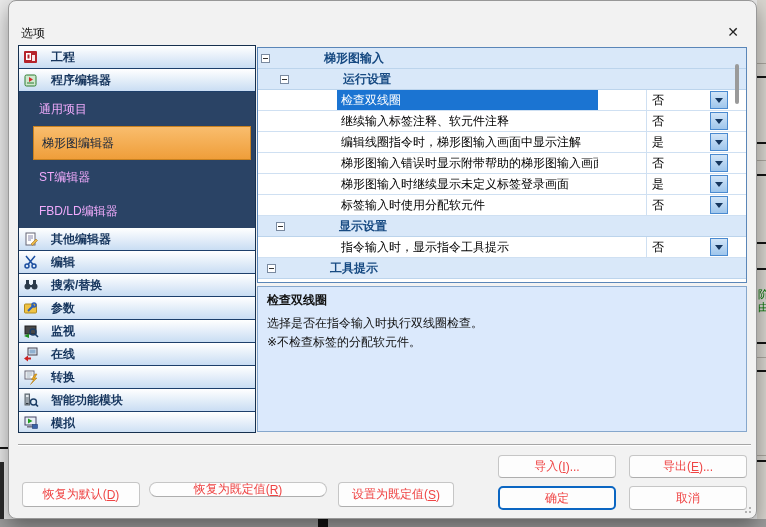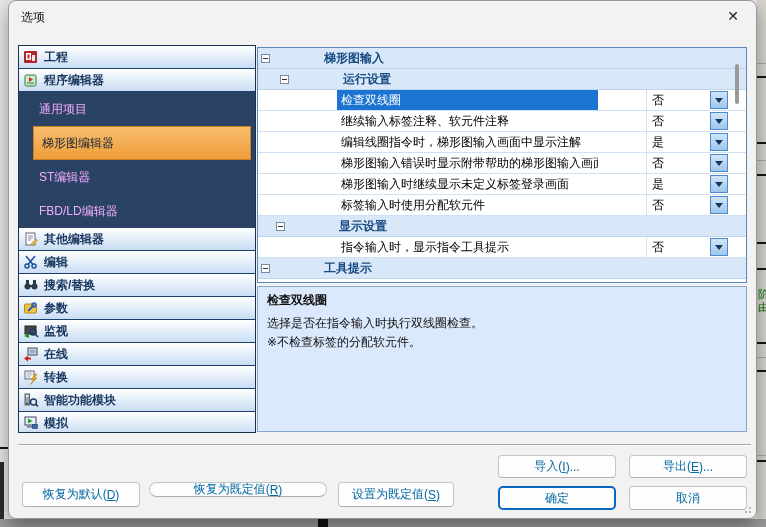--- a/index.html
+++ b/index.html
@@ -19,36 +19,36 @@
   .bg-bottom .blk { position:absolute; left:318px; top:0; width:10px; height:8px; background:#111; }
   .bg-left-line { position:absolute; left:0; top:447px; width:8px; height:2px; background:#151515; }
   .bg-left-dark { position:absolute; left:0; top:462px; width:4px; height:57px; background:#2b2b2b; }
 
   
   .dialog {
     position:absolute; left:8px; top:0; width:749px; height:519px;
     background:#f2f2f2; border:1px solid #989898; border-radius:8px;
     box-shadow:0 8px 20px rgba(0,0,0,.38); overflow:hidden;
   }
-  .titlebar { position:absolute; left:0; top:0; right:0; height:32px;text-decoration:underline; }
+  .titlebar { position:absolute; left:0; top:16px; right:0; height:32px;text-decoration:underline; }
   .title { position:absolute; left:12px; top:8px; font-size:12px; color:#151515; }
   .close-btn {
     position:absolute; right:0; top:0; width:46px; height:30px;
     display:flex; align-items:center; justify-content:center;
     font-size:14px; color:#222; border-top-right-radius:8px; cursor:default;
   }
 
   
   .sidebar {
     position:absolute; left:9px; top:44px; width:238px; height:388px;
     background:#2a4365; border:1px solid #16304f; overflow:hidden;
   }
   .sb-item { display:flex; align-items:center; cursor:default; }
   .sb-header {
-    height:23px; padding-left:4px; gap:5px;
+    height:23px; padding-left:4px; gap:12px;
     background:linear-gradient(#ffffff, #c9ddf3);
     border-bottom:1px solid #1d3f6b;
     color:#17365e; font-weight:bold;
   }
   .sb-sub { height:34px; padding-left:20px; color:#f0abfc; }
   .sb-sub.sb-selected {
     margin:0 4px 0 14px; padding-left:8px; height:34px;
     background:linear-gradient(#f9bd6d, #ef9e3a);
     border:1px solid #c9811f; color:#13233c;
   }
@@ -98,21 +98,21 @@
     background:#dbe9fc; border:1px solid #86a7cc; padding:5px 9px; color:#111;
   }
   .desc-title { font-weight:bold; margin-bottom:5px; }
   .desc-line { line-height:19px; }
 
   
   .sep { position:absolute; left:9px; top:443px; width:733px; height:2px;
          border-top:1px solid #a6a6a6; border-bottom:1px solid #fff; }
   .btn {
     position:absolute; background:#fdfdfd; border:1px solid #c6c6c6; border-bottom-color:#aeaeae;
-    border-radius:4px; font-size:12px; color:#0369a1;
+    border-radius:4px; font-size:12px; color:#ef4444;
     display:flex; align-items:center; justify-content:center; cursor:default; white-space:nowrap;
   }
   .btn .ac { text-decoration:underline; }
   .btn-restore-default { left:13px;  top:481px; width:118px; height:25px; }
   .btn-restore-preset  { left:140px; top:481px; width:178px; height:15px;border-radius:10px; }
   .btn-set-preset      { left:329px; top:481px; width:116px; height:25px; }
   .btn-import { left:489px; top:454px; width:118px; height:23px; }
   .btn-export { left:620px; top:454px; width:118px; height:23px; }
   .btn-ok     { left:489px; top:485px; width:118px; height:24px; border:2px solid #0b66c2; border-radius:5px; }
   .btn-cancel { left:620px; top:485px; width:118px; height:24px; }
@@ -356,21 +356,21 @@
             <span class="cbox"></span>
             <span class="glabel">显示设置</span>
           </div>
           <div class="srow srow-item">
             <span class="indent"></span>
             <span class="slabel">指令输入时，显示指令工具提示</span>
             <span class="svalue"><span>否</span><span class="dd">
                 <span class="dd-arrow"></span>
               </span></span>
           </div>
-          <div class="srow srow-group" style="padding-left: 3px;">
+          <div class="srow srow-group" style="padding-left: 9px;">
             <span class="cbox"></span>
             <span class="glabel">工具提示</span>
           </div>
         </div>
       <div class="vthumb"></div>
     </div>
 
     <div class="desc">
       <div class="desc-title">检查双线圈</div>
       <div id="desc-lines">

